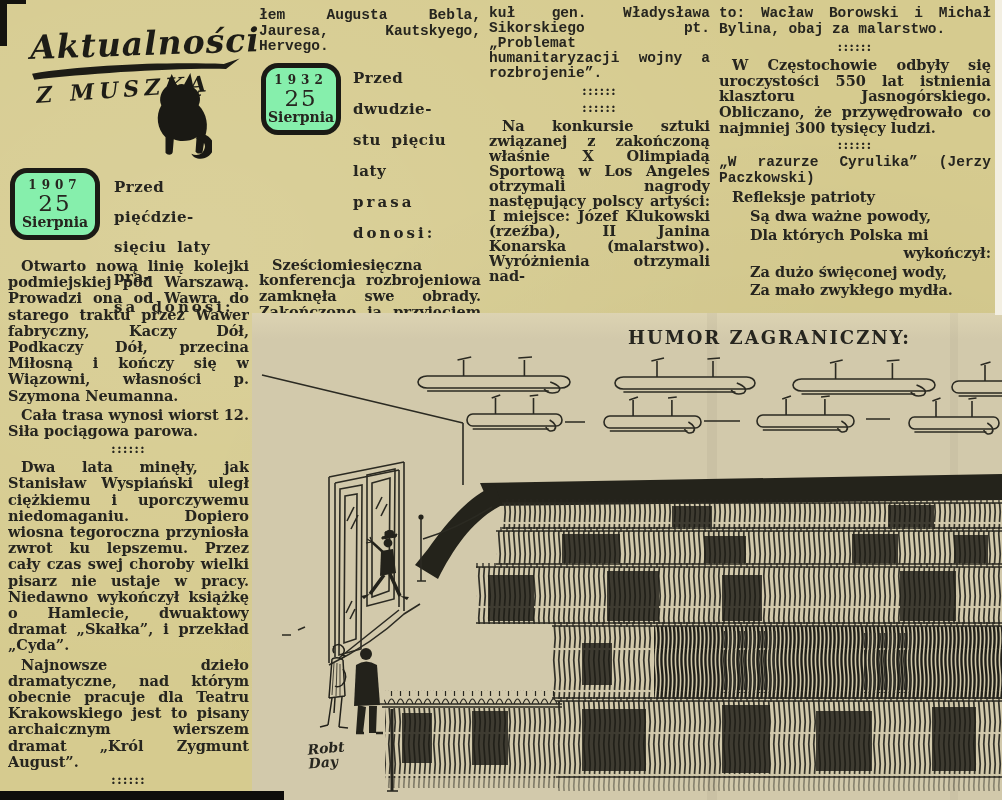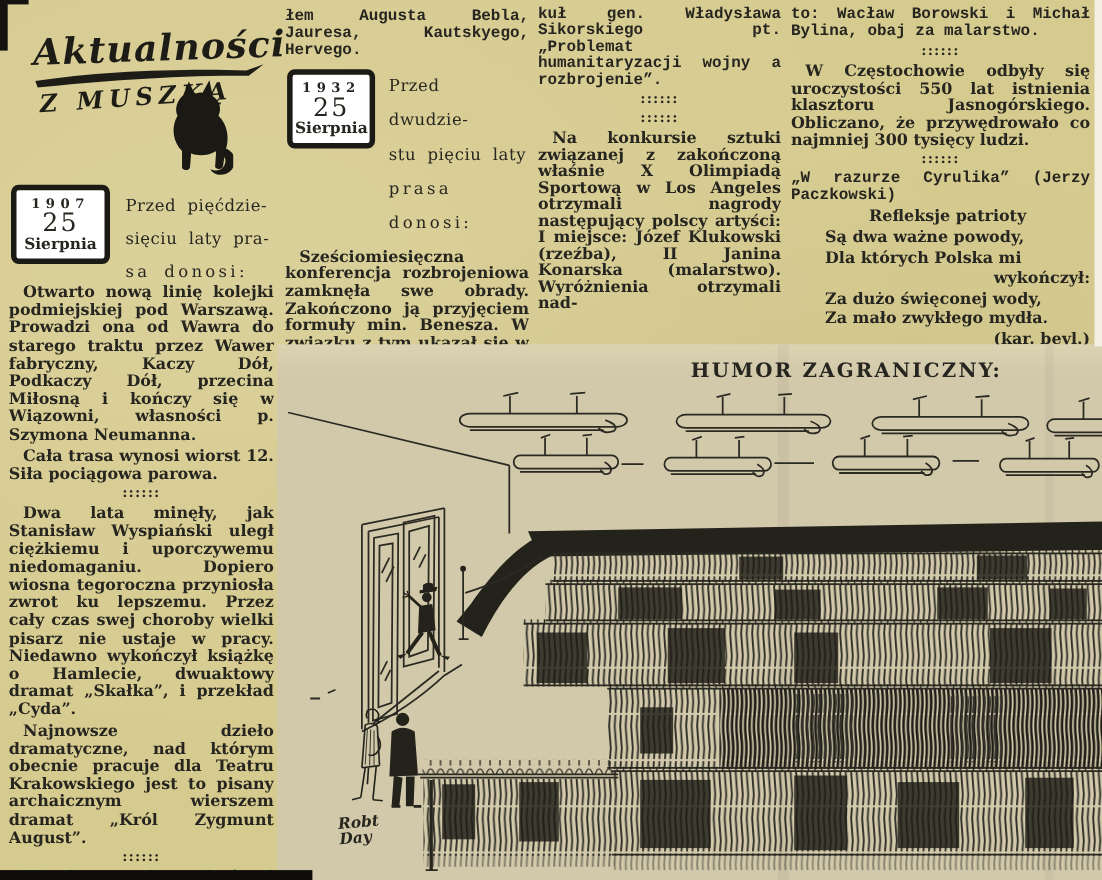--- a/index.html
+++ b/index.html
@@ -10,44 +10,44 @@
                    radial-gradient(ellipse at 80% 70%, rgba(0,0,0,0.05), transparent 55%);}
   
   .masthead-title{position:absolute;left:30px;top:24px;width:230px;
         font-size:33px;font-weight:bold;font-style:italic;letter-spacing:1px;
         transform:rotate(-2deg);color:#1d1c16;white-space:nowrap;}
   .masthead-sub{position:absolute;left:36px;top:76px;font-size:22px;font-weight:bold;font-style:italic;
         letter-spacing:5px;transform:rotate(-4deg);text-transform:uppercase;color:#1d1c16;}
   .swoosh{position:absolute;left:28px;top:60px;transform:rotate(-2deg);}
   .cat{position:absolute;left:148px;top:72px;}
   
-  .stamp{border:5px solid #1b1a15;border-radius:7px;background:#ffffff;width:76px;
+  .stamp{border:5px solid #1b1a15;border-radius:17px;background:#86efac;width:76px;
         text-align:center;padding:5px 2px 4px 2px;box-sizing:content-box;}
   .stamp .yr{display:block;font-size:12px;font-weight:bold;letter-spacing:5px;line-height:14px;}
   .stamp .day{display:block;font-size:23px;font-weight:normal;letter-spacing:2px;line-height:22px;}
   .stamp .mo{display:block;font-size:14px;font-weight:bold;line-height:17px;}
   .stamp1907{position:absolute;left:10px;top:168px;}
-  .intro{font-weight:normal;font-size:15px;letter-spacing:0.5px;word-spacing:5px;}
+  .intro{font-weight:bold;font-size:15px;letter-spacing:0.5px;word-spacing:5px;}
   .intro div{line-height:30px;}
   .intro .spread{letter-spacing:3px;}
   .intro1907{position:absolute;left:114px;top:172px;width:134px;}
   
   .col{position:absolute;font-weight:bold;text-align:justify;overflow:hidden;}
   .col p{margin:0 0 3px 0;text-indent:13px;}
   .col p.cont{text-indent:0;font-family:Liberation Mono, monospace;}
   .sep{display:block;text-align:center;font-weight:bold;font-size:13px;letter-spacing:1px;
        line-height:14px;margin:2px 0 3px 0;text-indent:0;}
   #col1{left:8px;top:258px;width:241px;height:534px;font-size:14.5px;line-height:16.2px;}
   #col2{left:259px;top:8px;width:222px;height:307px;font-size:14.5px;line-height:15.6px;}
   #col3{left:489px;top:6px;width:221px;height:310px;font-size:14.5px;line-height:15.0px;}
   #col4{left:719px;top:6px;width:272px;height:308px;font-size:14.5px;line-height:15.6px;}
   .stamprow{display:flex;gap:12px;margin:8px 0 8px 2px;align-items:flex-start;text-align:left;}
   .intro1932 div{line-height:31px;}
   .poemhead{margin-top:2px;}
-  .poemtitle{text-align:center;text-indent:0;margin:1px 0;}
+  .poemtitle{text-align:left;text-indent:0;margin:1px 0;}
   .pv{padding-left:18px;text-indent:0;text-align:left;margin:0;}
   .pr{text-align:right;text-indent:0;margin:0;}
   
   .cartoon{position:absolute;left:252px;top:313px;width:750px;height:487px;
         background:linear-gradient(#dcd3b2,#d2c9ab 26px);}
   .cartoon-heading{position:absolute;left:376px;top:14px;font-size:18px;font-weight:bold;
         letter-spacing:2px;white-space:nowrap;color:#26251f;}
   .cartoon svg{position:absolute;left:0;top:0;}
   .signature{position:absolute;left:56px;top:428px;font-style:italic;font-weight:bold;
         font-size:14px;line-height:14px;transform:rotate(-5deg);color:#26251e;}
@@ -128,21 +128,20 @@
     <span class="sep">::::::</span>
     <p>W Częstochowie odbyły się uroczystości 550 lat istnienia klasztoru Jasnogórskiego. Obliczano, że przywędrowało co najmniej 300 tysięcy ludzi.</p>
     <span class="sep">::::::</span>
     <p class="cont poemhead">„W razurze Cyrulika” (Jerzy Paczkowski)</p>
     <p class="poemtitle">Refleksje patrioty</p>
     <p class="pv">Są dwa ważne powody,</p>
     <p class="pv">Dla których Polska mi</p>
     <p class="pr">wykończył:</p>
     <p class="pv">Za dużo święconej wody,</p>
     <p class="pv">Za mało zwykłego mydła.</p>
-    <p class="pr">(kar. beyl.)</p>
   </div>
 
   <div class="cartoon">
     <div class="cartoon-heading">HUMOR ZAGRANICZNY:</div>
 
     <svg width="750" height="487" viewBox="0 0 750 487">
       <defs>
         <pattern id="hv" width="5" height="42" patternUnits="userSpaceOnUse">
           <path d="M2.5 1 Q1 11 2.5 21 Q4 31 2.5 41" fill="none" stroke="#33322a" stroke-width="1.7"></path>
         </pattern>

